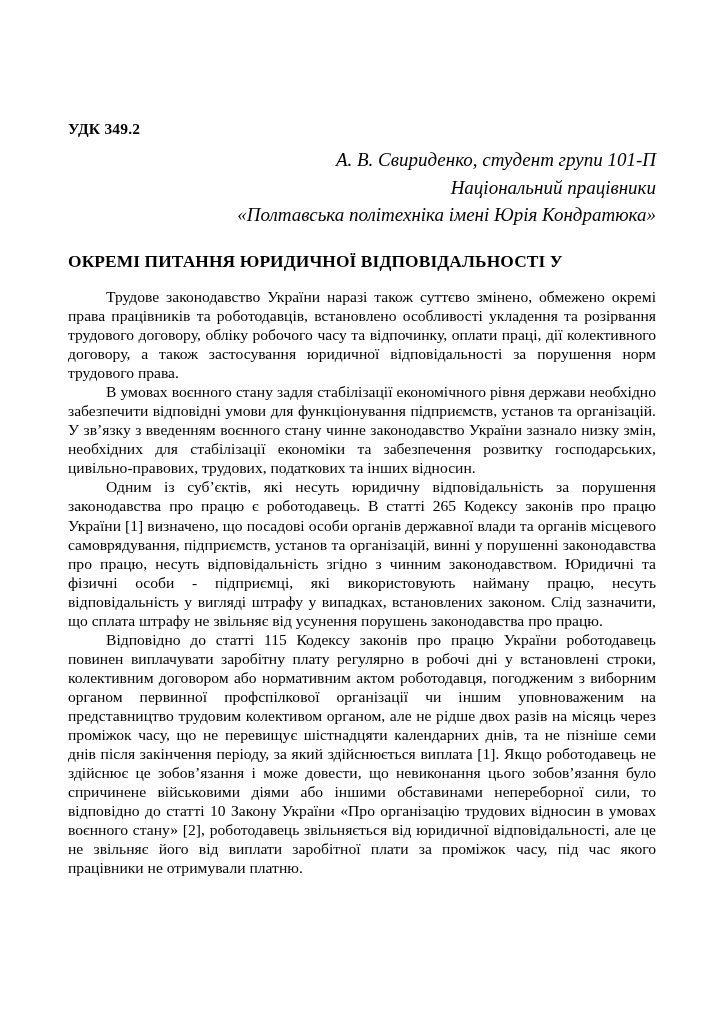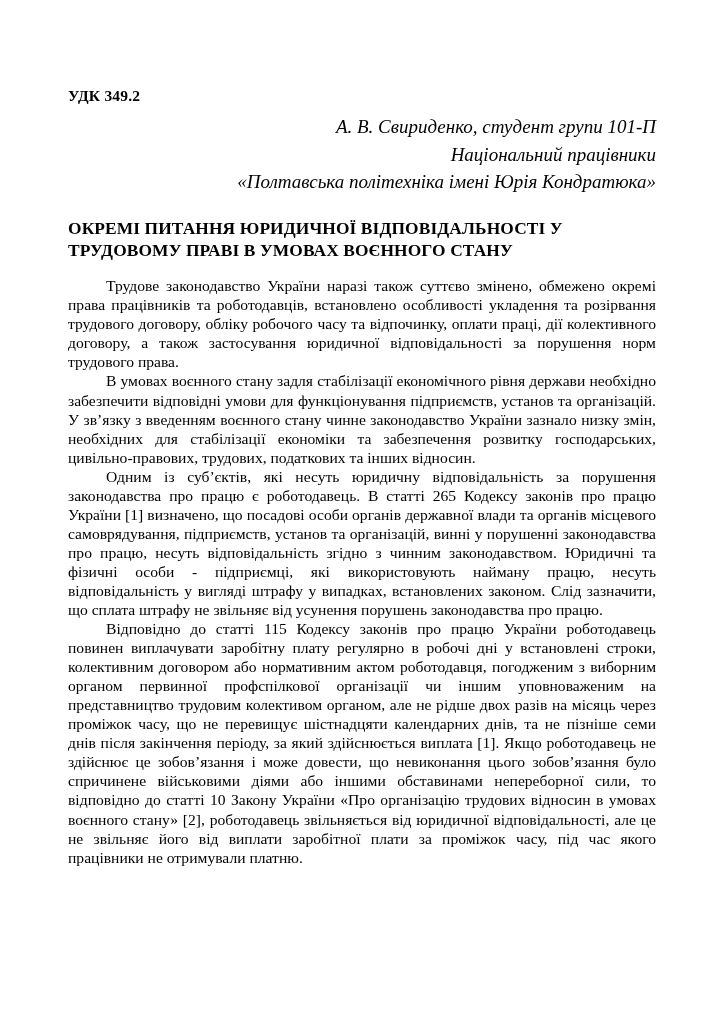--- a/index.html
+++ b/index.html
@@ -26,21 +26,21 @@
 
   .content {
     position: absolute;
     left: 68px;
     top: 0;
     width: 588px;
   }
 
   
   .udk {
-    margin-top: 87px;
+    margin-top: 120px;
     font-size: 15.5px;
     font-weight: bold;
     letter-spacing: 0.2px;
     line-height: 1.1;
   }
 
   
   .author-block {
     margin-top: 9px;
     text-align: right;
@@ -101,21 +101,20 @@
     <div class="udk">УДК 349.2</div>
 
     <div class="author-block">
       <span class="author-line">А. В. Свириденко, студент групи 101-П</span>
       <span class="author-line">Національний працівники</span>
       <span class="author-line">«Полтавська політехніка імені Юрія Кондратюка»</span>
     </div>
 
     <h1 class="doc-title">
       <span class="title-line">ОКРЕМІ ПИТАННЯ ЮРИДИЧНОЇ ВІДПОВІДАЛЬНОСТІ У</span>
-      <span class="title-line">ТРУДОВОМУ ПРАВІ В УМОВАХ ВОЄННОГО СТАНУ</span>
     </h1>
 
     <div class="body-text">
       <p>Трудове законодавство України наразі також суттєво змінено, обмежено окремі права працівників та роботодавців, встановлено особливості укладення та розірвання трудового договору, обліку робочого часу та відпочинку, оплати праці, дії колективного договору, а також застосування юридичної відповідальності за порушення норм трудового права.</p>
       <p>В умовах воєнного стану задля стабілізації економічного рівня держави необхідно забезпечити відповідні умови для функціонування підприємств, установ та організацій. У зв’язку з введенням воєнного стану чинне законодавство України зазнало низку змін, необхідних для стабілізації економіки та забезпечення розвитку господарських, цивільно-правових, трудових, податкових та інших відносин.</p>
       <p>Одним із суб’єктів, які несуть юридичну відповідальність за порушення законодавства про працю є роботодавець. В статті 265 Кодексу законів про працю України [1] визначено, що посадові особи органів державної влади та органів місцевого самоврядування, підприємств, установ та організацій, винні у порушенні законодавства про працю, несуть відповідальність згідно з чинним законодавством. Юридичні та фізичні особи - підприємці, які використовують найману працю, несуть відповідальність у вигляді штрафу у випадках, встановлених законом. Слід зазначити, що сплата штрафу не звільняє від усунення порушень законодавства про працю.</p>
       <p>Відповідно до статті 115 Кодексу законів про працю України роботодавець повинен виплачувати заробітну плату регулярно в робочі дні у встановлені строки, колективним договором або нормативним актом роботодавця, погодженим з виборним органом первинної профспілкової організації чи іншим уповноваженим на представництво трудовим колективом органом, але не рідше двох разів на місяць через проміжок часу, що не перевищує шістнадцяти календарних днів, та не пізніше семи днів після закінчення періоду, за який здійснюється виплата [1].  Якщо роботодавець не здійснює це зобов’язання і може довести, що невиконання цього зобов’язання було спричинене військовими діями або іншими обставинами непереборної сили, то відповідно до статті 10 Закону України «Про організацію трудових відносин в умовах воєнного стану» [2], роботодавець звільняється від юридичної відповідальності, але це не звільняє його від виплати заробітної плати за проміжок часу, під час якого працівники не отримували платню.</p>
     </div>
 
   </div>

